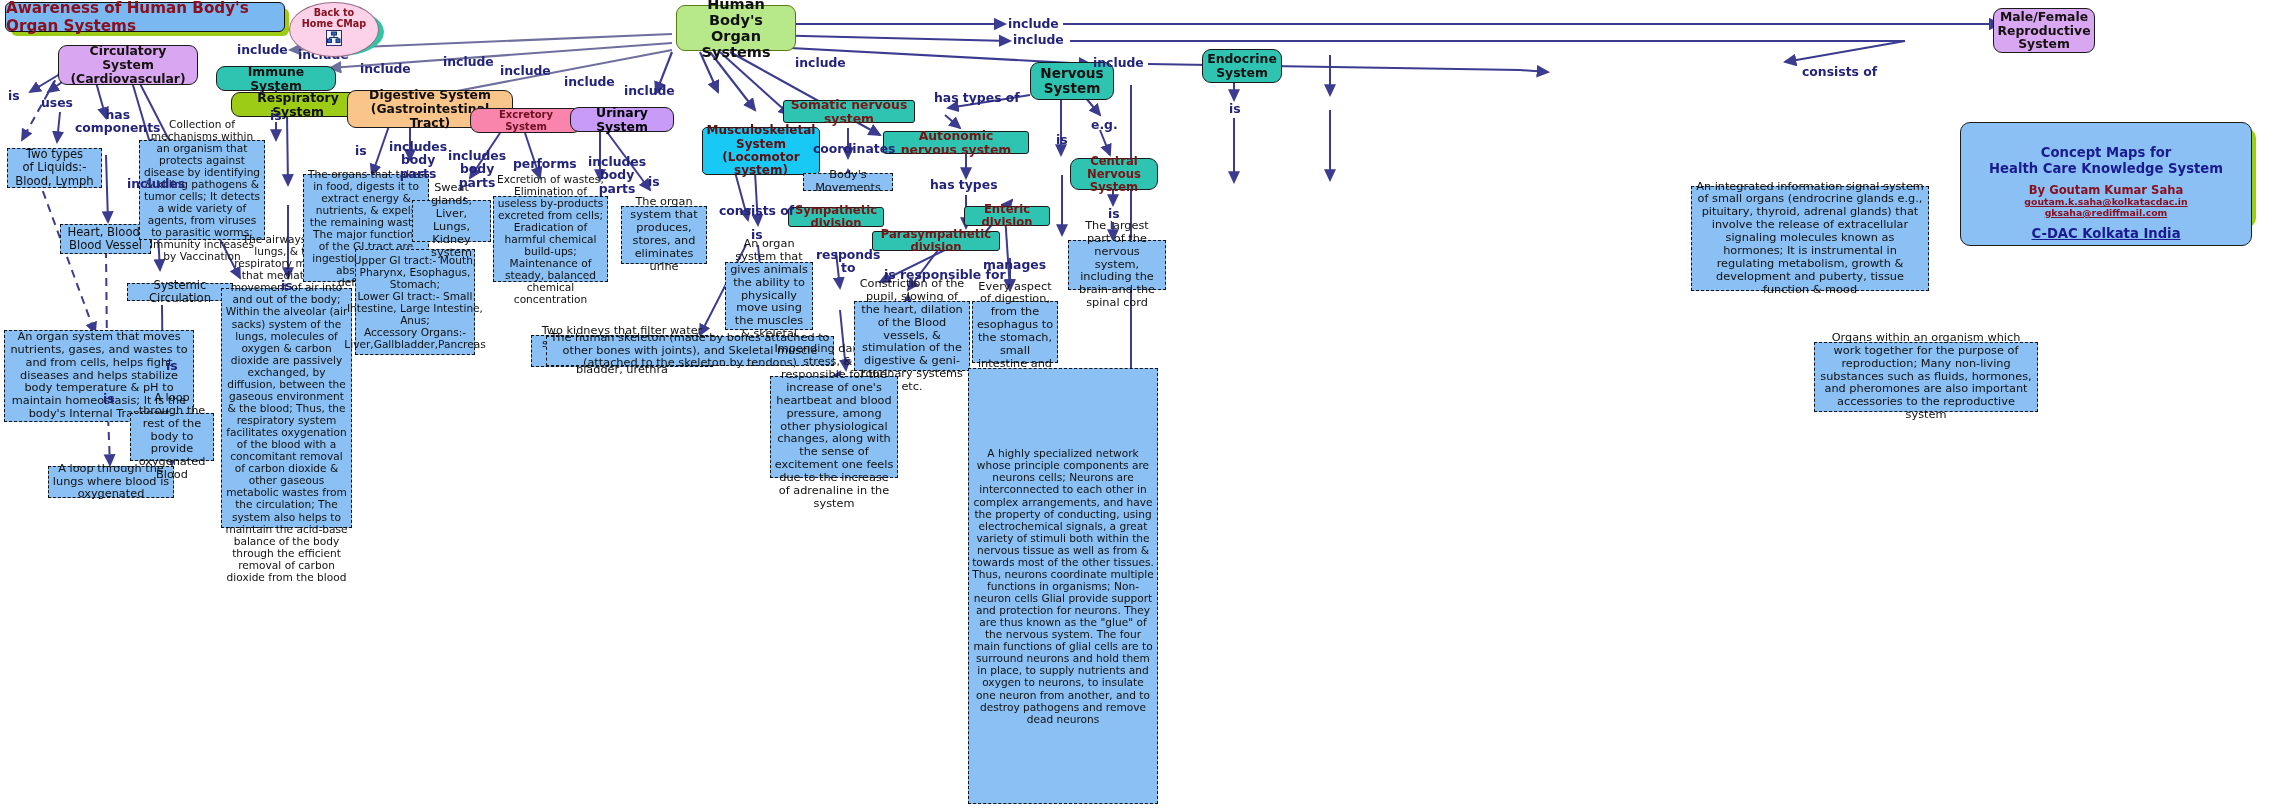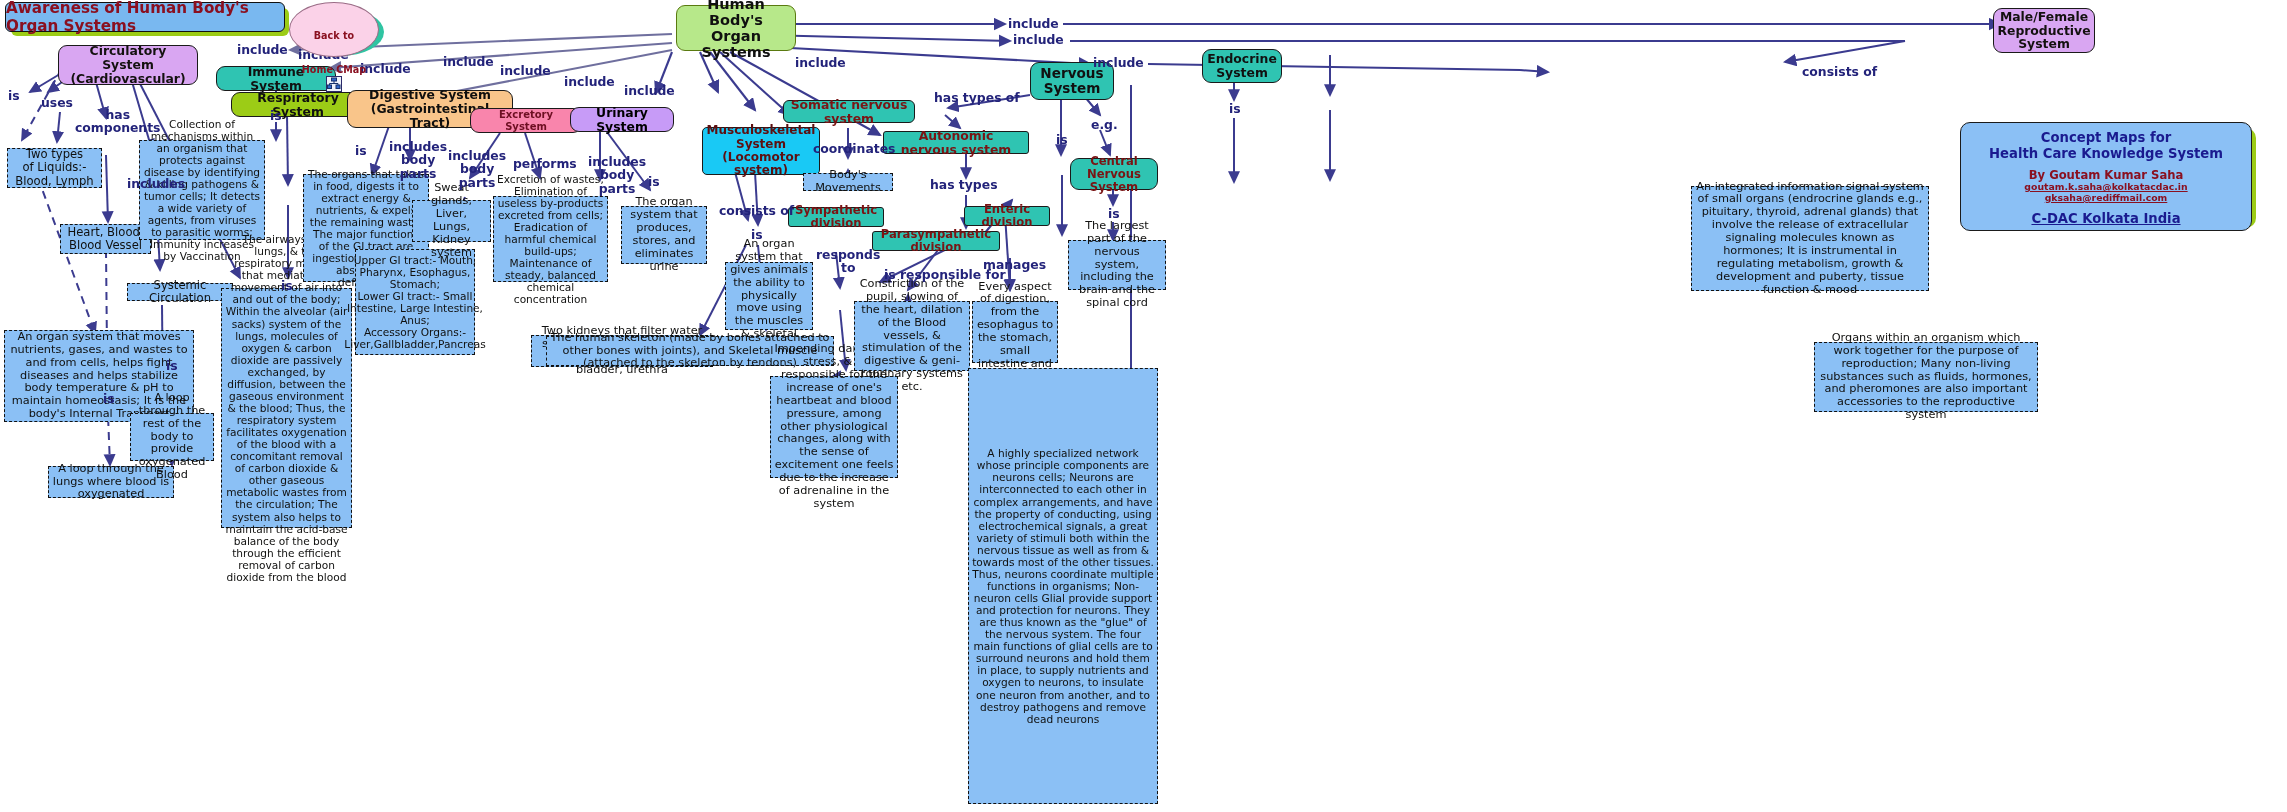--- a/index.html
+++ b/index.html
@@ -58,29 +58,29 @@
   #back-home{
     position:absolute;left:289px;top:2px;width:88px;height:48px;
     background:#fbd2e8;border:1.4px solid #9a6c86;border-radius:50%;
     z-index:5;display:flex;flex-direction:column;align-items:center;
     justify-content:flex-start;padding-top:5px;
   }
   #back-home-shadow{
     position:absolute;left:296px;top:8px;width:88px;height:48px;
     background:#2fc4a2;border-radius:50%;z-index:4;
   }
-  #back-home .bh-text{color:#8a1020;font-weight:bold;font-size:9.6px;line-height:1.12;text-align:center;margin-top:23px;}
+  #back-home .bh-text{color:#8a1020;font-weight:bold;font-size:9.6px;line-height:1.12;text-align:center;}
   #back-home .bh-icon{margin-top:1px;}
 
   
   #credits{
     position:absolute;left:1960px;top:122px;width:290px;height:100px;
     background:#8bc0f5;border:1.6px solid #1b1b1b;border-radius:10px;
     z-index:5;display:flex;flex-direction:column;align-items:center;
-    justify-content:flex-start;padding-top:7px;
+    justify-content:flex-start;padding-top:22px;
   }
   #credits-shadow{
     position:absolute;left:1966px;top:128px;width:290px;height:100px;
     background:#9ccc16;border-radius:10px;z-index:4;
   }
   .cr-title{color:#1a1a8f;font-weight:bold;font-size:13.2px;line-height:1.18;text-align:center;}
   .cr-author{color:#8a1020;font-weight:bold;font-size:11.6px;margin-top:7px;}
   .cr-mail{color:#8a1020;font-weight:bold;font-size:9.3px;text-decoration:underline;line-height:1.15;}
   .cr-org{color:#1a1a8f;font-weight:bold;font-size:13.2px;text-decoration:underline;margin-top:7px;}
 </style>
@@ -263,21 +263,21 @@
   <div class="node concept c-teal" style="left:1030px;top:62px;width:84px;height:38px;font-size:13.6px;white-space:pre-line;">Nervous
 System</div>
 
   <div class="node concept c-teal" style="left:1202px;top:49px;width:80px;height:34px;font-size:12.4px;white-space:pre-line;">Endocrine
 System</div>
 
   <div class="node concept c-purple" style="left:1993px;top:8px;width:102px;height:45px;font-size:12.4px;white-space:pre-line;">Male/Female
 Reproductive
 System</div>
 
-  <div class="node concept sq c-teal2" style="left:783px;top:100px;width:132px;height:23px;font-size:12.4px;border-radius:6px;">Somatic nervous system</div>
+  <div class="node concept sq c-teal2" style="left:783px;top:100px;width:132px;height:23px;font-size:12.4px;">Somatic nervous system</div>
 
   <div class="node concept sq c-teal2" style="left:883px;top:131px;width:146px;height:23px;font-size:12.4px;">Autonomic nervous system</div>
 
   <div class="node concept sq c-teal2" style="left:788px;top:207px;width:96px;height:20px;font-size:11.6px;">Sympathetic division</div>
 
   <div class="node concept sq c-teal2" style="left:872px;top:231px;width:128px;height:20px;font-size:11.6px;">Parasympathetic division</div>
 
   <div class="node concept sq c-teal2" style="left:964px;top:206px;width:86px;height:20px;font-size:11.6px;">Enteric division</div>
 
   <div class="node concept c-teal2" style="left:1070px;top:158px;width:88px;height:32px;font-size:11.6px;white-space:pre-line;">Central Nervous

